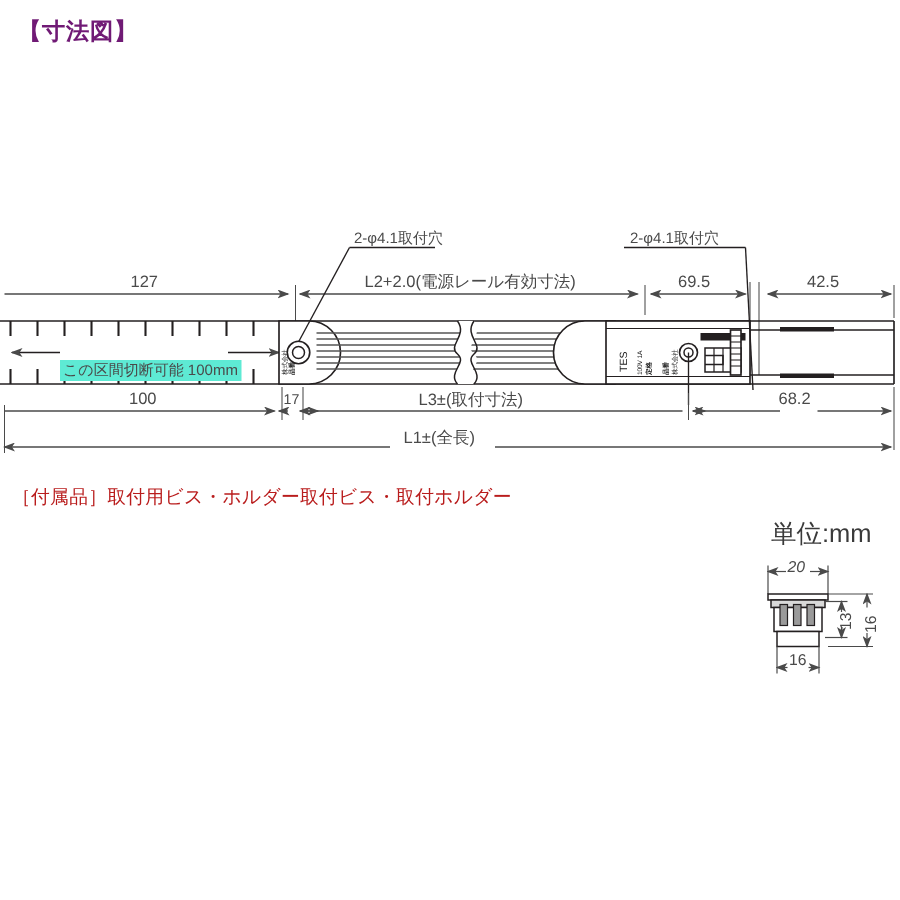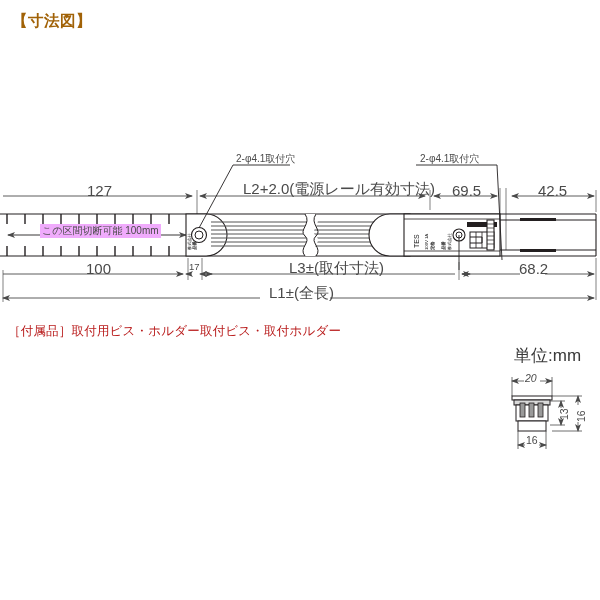--- a/index.html
+++ b/index.html
@@ -16,21 +16,21 @@
     overflow: hidden;
   }
 
   .page-title {
     position: absolute;
     left: 12px;
     top: 11px;
     font-size: 15.5px;
     font-weight: bold;
     letter-spacing: 0.5px;
-    color: #a16207;
+    color: #701a75;
     white-space: nowrap;
   }
 
   .accessory-note {
     position: absolute;
     left: 8px;
     top: 323px;
     font-size: 12.5px;
     color: #b91c1c;
     white-space: nowrap;
@@ -49,21 +49,21 @@
   .drawing {
     position: absolute;
     left: 0;
     top: 0;
     width: 600px;
     height: 600px;
   }
 
   .dim-text {
     position: absolute;
-    font-size: 15px;
+    font-size: 11px;
     color: #4a4a4a;
     white-space: nowrap;
     font-family: "Liberation Sans", "DejaVu Sans", sans-serif;
   }
   .dim-text.small { font-size: 9.5px; }
   .dim-text.jp { font-size: 10px; }
 
   .vlabel {
     position: absolute;
     font-size: 4.4px;
@@ -311,34 +311,34 @@
 </svg>
 
 <div class="dim-text jp" style="left:236px; top:152px;">2-φ4.1取付穴</div>
 <div class="dim-text jp" style="left:420px; top:152px;">2-φ4.1取付穴</div>
 
 <div class="dim-text" style="left:87px; top:182px;">127</div>
 <div class="dim-text" style="left:243px; top:180px;">L2+2.0(電源レール有効寸法)</div>
 <div class="dim-text" style="left:452px; top:182px;">69.5</div>
 <div class="dim-text" style="left:538px; top:182px;">42.5</div>
 
-<div class="dim-text jp" style="left:40px; top:224px; background:#f0abfc; padding:0 2px;">この区間切断可能 100mm</div>
+<div class="dim-text jp" style="left:40px; top:240px; background:#5eead4; padding:0 2px;">この区間切断可能 100mm</div>
 
 <div class="vlabel b" style="left:192px; top:250px;">品番</div>
 <div class="vlabel" style="left:187px; top:250px;">株式会社</div>
 
 <div class="tes-label" style="left:413px; top:248px;">TES</div>
 <div class="vlabel" style="left:424px; top:250px;">100V 1A</div>
 <div class="vlabel b" style="left:430px; top:250px;">定格</div>
 <div class="vlabel b" style="left:441px; top:250px;">品番</div>
 <div class="vlabel" style="left:447px; top:250px;">株式会社</div>
 
 <div class="dim-text" style="left:86px; top:260px;">100</div>
 <div class="dim-text small" style="left:189px; top:261px;">17</div>
-<div class="dim-text" style="left:289px; top:259px;">L3±(取付寸法)</div>
+<div class="dim-text" style="left:279px; top:259px;">L3±(取付寸法)</div>
 <div class="dim-text" style="left:519px; top:260px;">68.2</div>
 <div class="dim-text" style="left:269px; top:284px;text-align:right;">L1±(全長)</div>
 
 <div class="accessory-note">［付属品］取付用ビス・ホルダー取付ビス・取付ホルダー</div>
 <div class="unit-note">単位:mm</div>
 
 <div class="detail-num" style="left:525px; top:372px;font-style:italic;">20</div>
 <div class="detail-num rot" style="left:558px; top:420px;">13</div>
 <div class="detail-num rot" style="left:575px; top:422px;">16</div>
 <div class="detail-num" style="left:526px; top:434px;">16</div>

